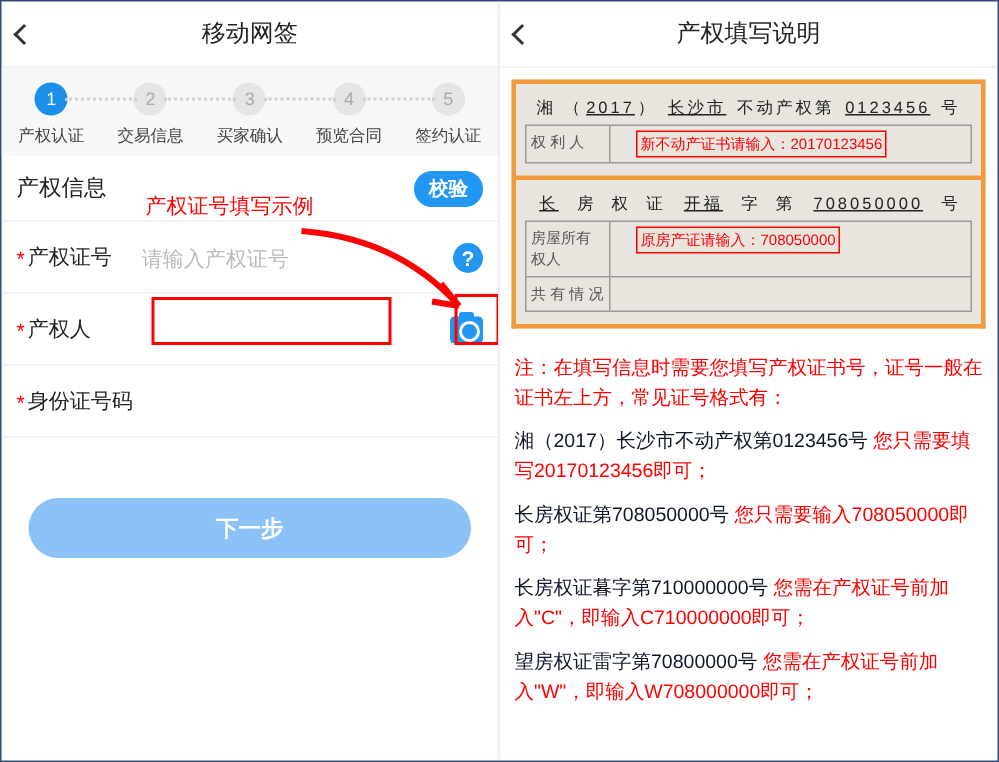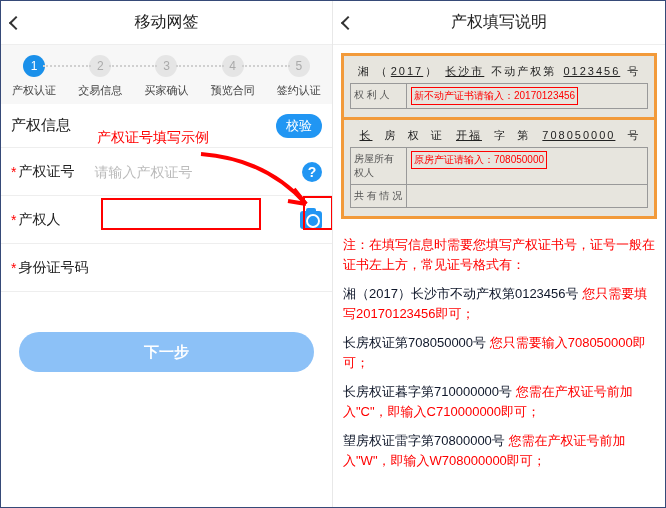--- a/index.html
+++ b/index.html
@@ -115,20 +115,21 @@
     transform: translateY(-50%);
     margin-top: 12px;
   }
   .section-header .verify-btn {
     margin-left: auto;
     background: #2196f3;
     color: #fff;
     border-radius: 12px;
     padding: 3px 10px;
     font-size: 13px;
+    font-weight: bold;
   }
 
   
   .form-row {
     display: flex;
     align-items: center;
     height: 48px;
     padding: 0 10px;
     border-bottom: 1px solid #eee;
     position: relative;
@@ -224,20 +225,21 @@
   }
   .cert-heading .u { text-decoration: underline; margin: 0 2px; }
   .cert-body {
     border: 1px solid #999;
     margin-top: 2px;
     font-size: 10px;
   }
   .cert-body .crow {
     display:flex;
     border-bottom:1px solid #999;
+    gap:13px;
   }
   .cert-body .crow:last-child { border-bottom:none; }
   .cert-body .ccell-l {
     width: 56px;
     border-right:1px solid #999;
     padding: 4px 3px;
     color:#555;
   }
   .cert-body .ccell-r {
     flex:1;

